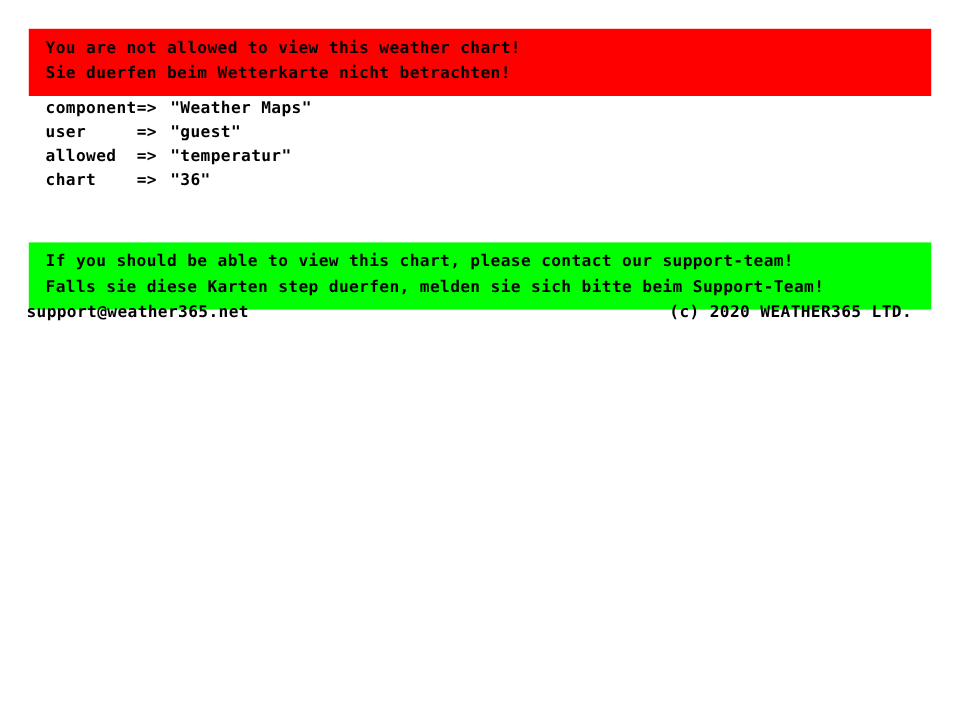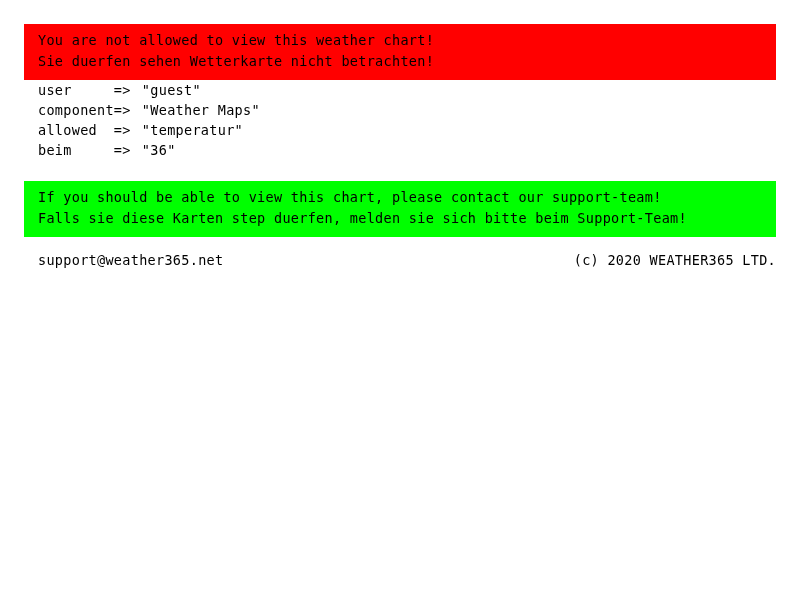--- a/index.html
+++ b/index.html
@@ -12,34 +12,35 @@
   }
   body {
     font-family: "DejaVu Sans Mono", "Liberation Mono", monospace;
     font-size: 13px;
     color: #000000;
   }
   .page {
     position: relative;
     width: 800px;
     height: 600px;
+    font-weight: bold;
   }
   .banner {
     position: absolute;
     left: 24px;
     width: 752px;
     box-sizing: border-box;
     padding: 6px 14px 8px 14px;
   }
   .banner-error {
     top: 24px;
     background: #ff0000;
   }
   .banner-info {
-    top: 181px;
+    top: 202px;
     background: #00ff00;
   }
   .banner-line {
     font-family: "DejaVu Sans Mono", "Liberation Mono", monospace;
     font-size: 13.5px;
     line-height: 21px;
     white-space: pre;
     letter-spacing: 0.3px;
   }
   .params {
@@ -64,21 +65,21 @@
   }
   td.p-arrow {
     padding-right: 10px;
     width: 28px;
   }
   td.p-val {
     white-space: pre;
   }
   .footer {
     position: absolute;
-    left: 38px;
+    left: 22px;
     top: 250px;
     width: 738px;
   }
   .footer-row {
     display: flex;
     justify-content: space-between;
     align-items: baseline;
   }
   .footer-mail, .footer-copy {
     font-family: "DejaVu Sans Mono", "Liberation Mono", monospace;
@@ -88,43 +89,43 @@
     letter-spacing: 0.3px;
   }
 </style>
 </head>
 <body>
 
 <div class="page">
 
   <div class="banner banner-error">
     <div class="banner-line">You are not allowed to view this weather chart!</div>
-    <div class="banner-line">Sie duerfen sehen Wetterkarte nicht betrachten!</div>
+    <div class="banner-line">Sie duerfen beim Wetterkarte nicht betrachten!</div>
   </div>
 
   <div class="params">
     <table class="params-table">
       <tbody>
           <tr>
+        <td class="p-key">component</td>
+        <td class="p-arrow">=&gt;</td>
+        <td class="p-val">"Weather Maps"</td>
+      </tr>
+      <tr>
         <td class="p-key">user</td>
         <td class="p-arrow">=&gt;</td>
         <td class="p-val">"guest"</td>
-      </tr>
-      <tr>
-        <td class="p-key">component</td>
-        <td class="p-arrow">=&gt;</td>
-        <td class="p-val">"Weather Maps"</td>
       </tr>
       <tr>
         <td class="p-key">allowed</td>
         <td class="p-arrow">=&gt;</td>
         <td class="p-val">"temperatur"</td>
       </tr>
       <tr>
-        <td class="p-key">beim</td>
+        <td class="p-key">chart</td>
         <td class="p-arrow">=&gt;</td>
         <td class="p-val">"36"</td>
       </tr>
     </tbody>
       </table>
   </div>
 
   <div class="banner banner-info">
     <div class="banner-line">If you should be able to view this chart, please contact our support-team!</div>
     <div class="banner-line">Falls sie diese Karten step duerfen, melden sie sich bitte beim Support-Team!</div>

